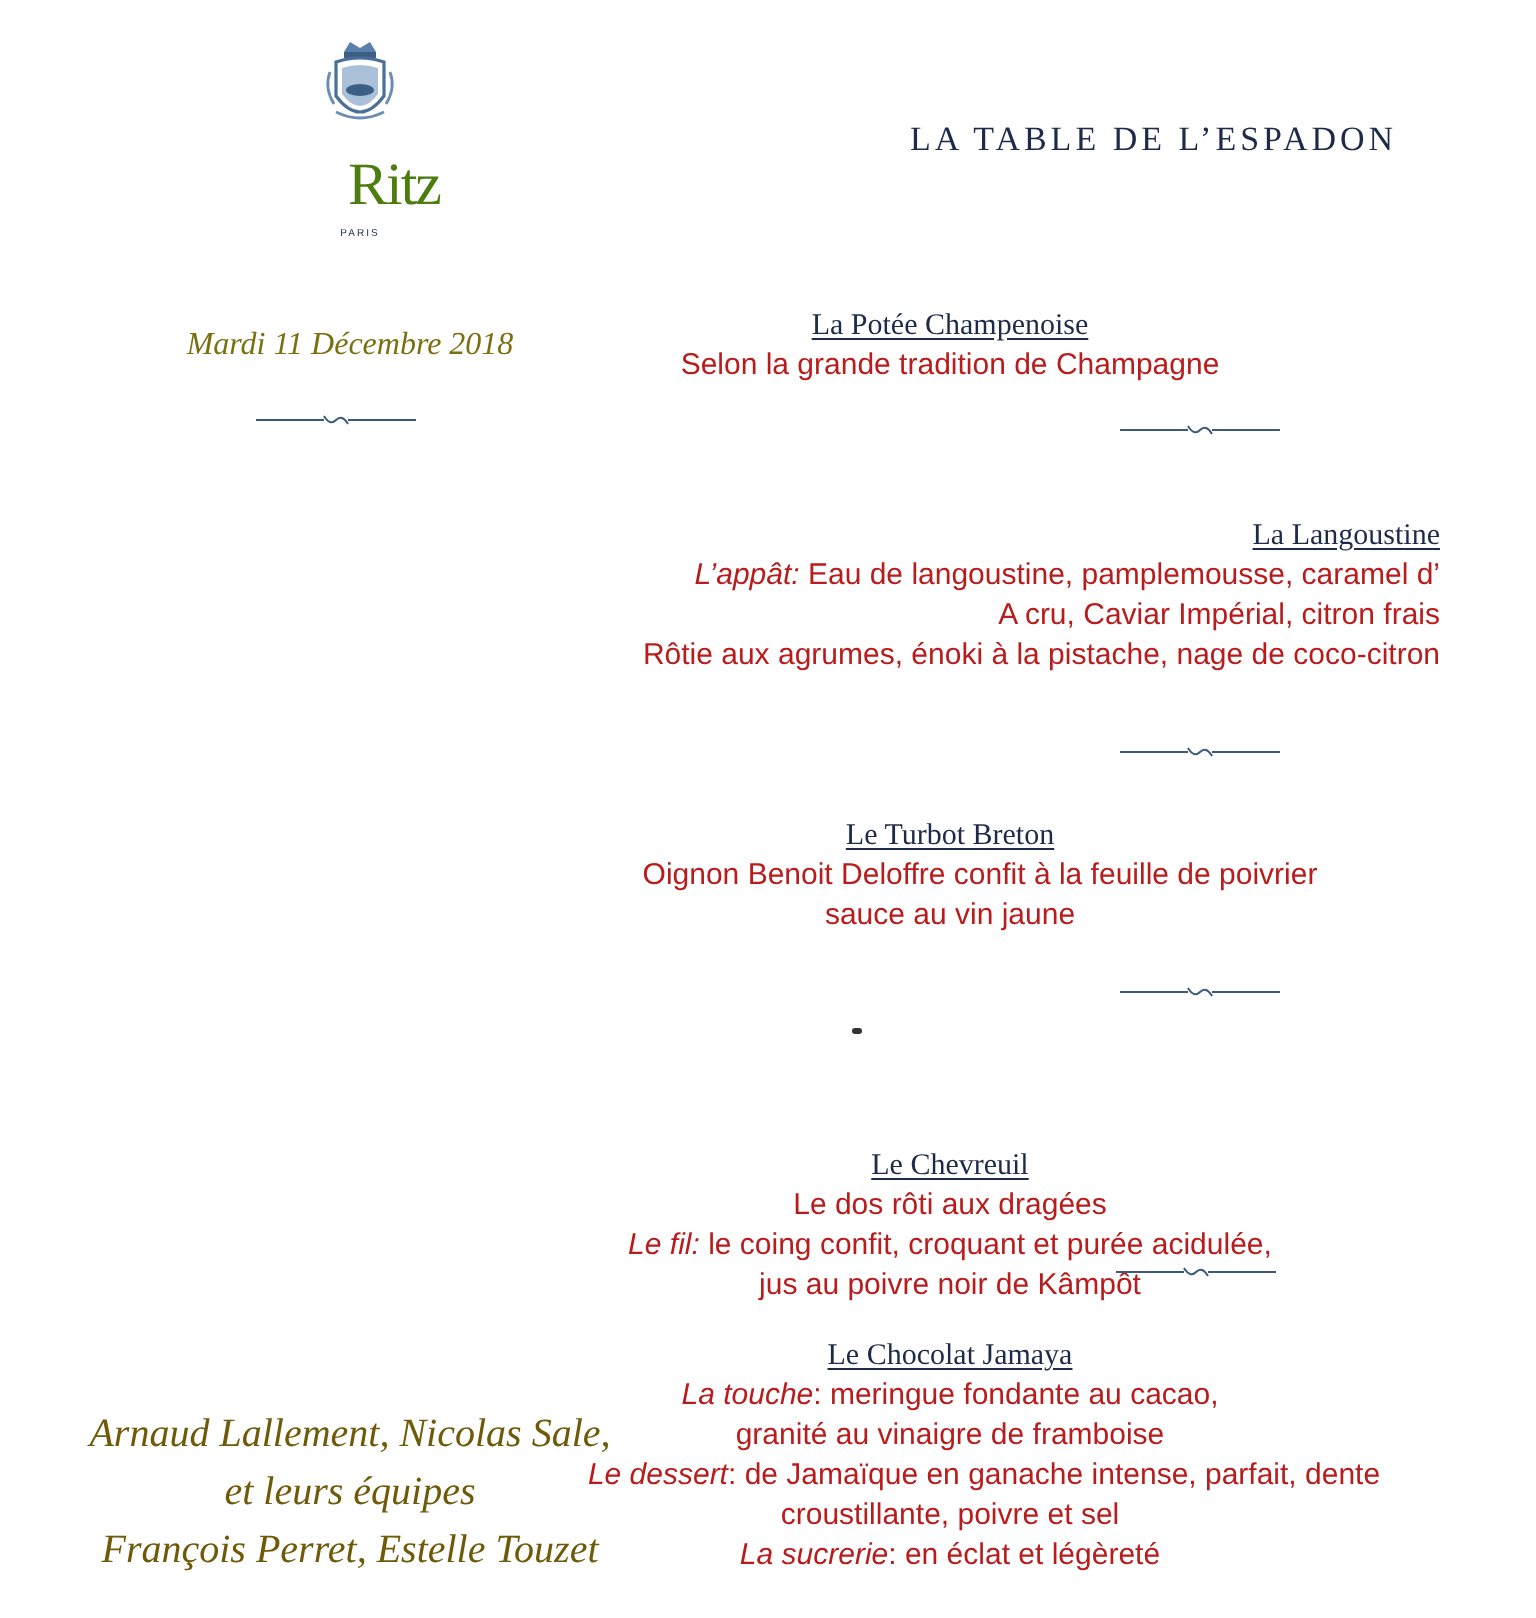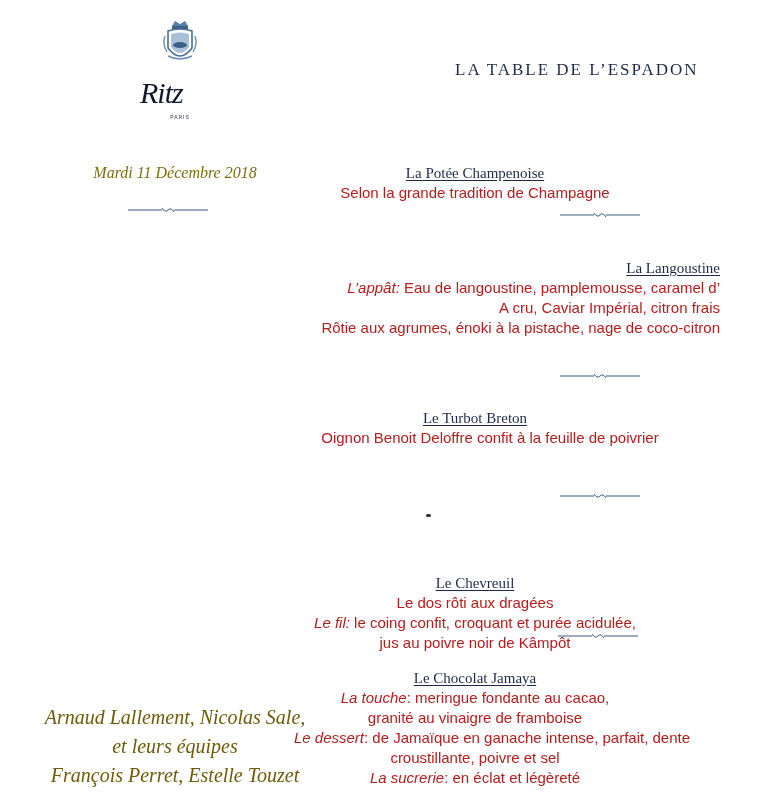--- a/index.html
+++ b/index.html
@@ -2,21 +2,21 @@
 <html><head>
   <meta charset="utf-8">
   <style>
     html, body { margin: 0; padding: 0; background: #ffffff; }
     body { width: 768px; height: 809px; position: relative; overflow: hidden; font-family: "DejaVu Serif", "Liberation Serif", serif; }
     .left, .right { position: absolute; top: 0; }
     .left { left: 0; width: 350px; height: 809px; }
     .right { left: 360px; width: 408px; height: 717px; }
     .logo { position: absolute; left: 140px; top: 18px; width: 80px; height: 96px; text-align: center; }
     .crest { display: block; margin: 0 auto; width: 40px; height: 48px; }
-    .wordmark { position: absolute; top: 58px; left: 0; width: 80px; text-align: left; font-family: "Liberation Serif", serif; font-style: italic; font-size: 30px; color: #0f172a; letter-spacing: -1px; }
+    .wordmark { position: absolute; top: 58px; left: 0; width: 80px; text-align: right; font-family: "Liberation Serif", serif; font-size: 30px; color: #4d7c0f; letter-spacing: -1px; }
     .paris { position: absolute; top: 96px; left: 0; width: 80px; text-align: center; font-family: "Liberation Sans", sans-serif; font-size: 5px; letter-spacing: 1px; color: #1e2a4a; }
     .date { position: absolute; top: 164px; left: 0; width: 350px; text-align: center; font-family: "Liberation Serif", serif; font-style: italic; font-size: 16px; color: #7a7010; }
     .divider { position: absolute; height: 10px; width: 80px; }
     .divider svg { display: block; }
     .chefs { position: absolute; top: 703px; left: 10px; width: 330px; text-align: center; font-family: "Liberation Serif", serif; font-style: italic; font-size: 20px; line-height: 29px; color: #6e5a08; }
     .title { position: absolute; top: 60px; left: 95px; font-family: "Liberation Serif", serif; font-size: 17px; letter-spacing: 2px; color: #1e2a4a; white-space: nowrap; }
     .course { position: absolute; left: 0; width: 490px; text-align: center; }
     .course-name { font-family: "Liberation Serif", serif; font-size: 15px; color: #1e2a4a; text-decoration: underline; text-underline-offset: 2px; line-height: 20px; }
     .course-line { font-family: Liberation Sans, sans-serif; font-size: 15px; color: #b91c1c; line-height: 20px; white-space: nowrap; }
     .course-line em { font-style: italic; }
@@ -53,21 +53,21 @@
   <div class="chefs">
     <div>Arnaud Lallement, Nicolas Sale,</div>
     <div>et leurs équipes</div>
     <div>François Perret, Estelle Touzet</div>
   </div>
 </div>
 
 <div class="right">
   <div class="title">LA TABLE DE L’ESPADON</div>
 
-  <div class="course" style="top:163px; left:-130px;">
+  <div class="course" style="top:153px; left:-130px;">
     <div class="course-name">La Potée Champenoise</div>
     <div class="course-line"><span>Selon la grande tradition de Champagne</span></div>
   </div>
   <div class="divider" style="left:200px; top:210px;">
     <svg width="80" height="10" viewBox="0 0 80 10">
         <line x1="0" y1="5" x2="34" y2="5" stroke="#3a5a80" stroke-width="1"></line>
         <path d="M34 3 Q37 8 40 5 Q43 2 46 7" fill="none" stroke="#3a5a80" stroke-width="1"></path>
         <line x1="46" y1="5" x2="80" y2="5" stroke="#3a5a80" stroke-width="1"></line>
       </svg>
   </div>
@@ -82,20 +82,21 @@
     <svg width="80" height="10" viewBox="0 0 80 10">
         <line x1="0" y1="5" x2="34" y2="5" stroke="#3a5a80" stroke-width="1"></line>
         <path d="M34 3 Q37 8 40 5 Q43 2 46 7" fill="none" stroke="#3a5a80" stroke-width="1"></path>
         <line x1="46" y1="5" x2="80" y2="5" stroke="#3a5a80" stroke-width="1"></line>
       </svg>
   </div>
 
   <div class="course" style="top:408px; left:-130px;">
     <div class="course-name">Le Turbot Breton</div>
     <div class="course-line" style="padding-left:30px;">Oignon Benoit Deloffre confit à la feuille de poivrier</div>
+    <div class="course-line">sauce au vin jaune</div>
   </div>
   <div class="divider" style="left:200px; top:491px;">
     <svg width="80" height="10" viewBox="0 0 80 10">
         <line x1="0" y1="5" x2="34" y2="5" stroke="#3a5a80" stroke-width="1"></line>
         <path d="M34 3 Q37 8 40 5 Q43 2 46 7" fill="none" stroke="#3a5a80" stroke-width="1"></path>
         <line x1="46" y1="5" x2="80" y2="5" stroke="#3a5a80" stroke-width="1"></line>
       </svg>
   </div>
 
   <div class="mark"></div>

